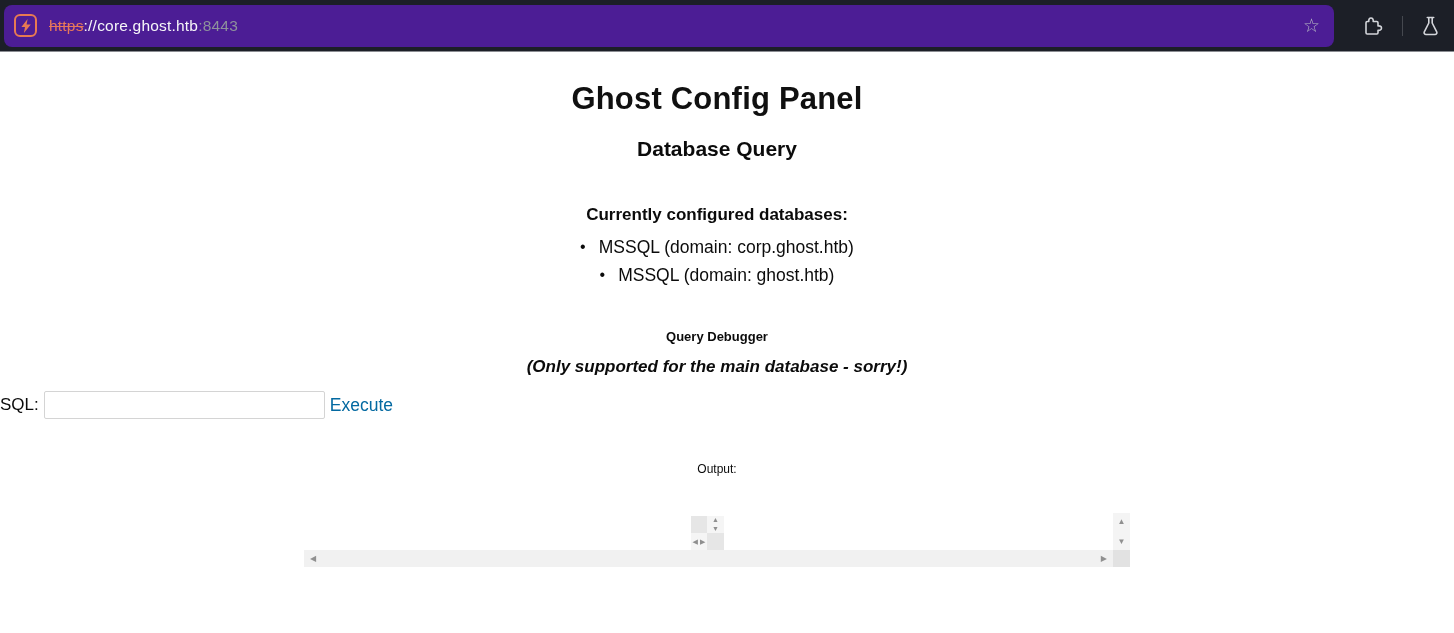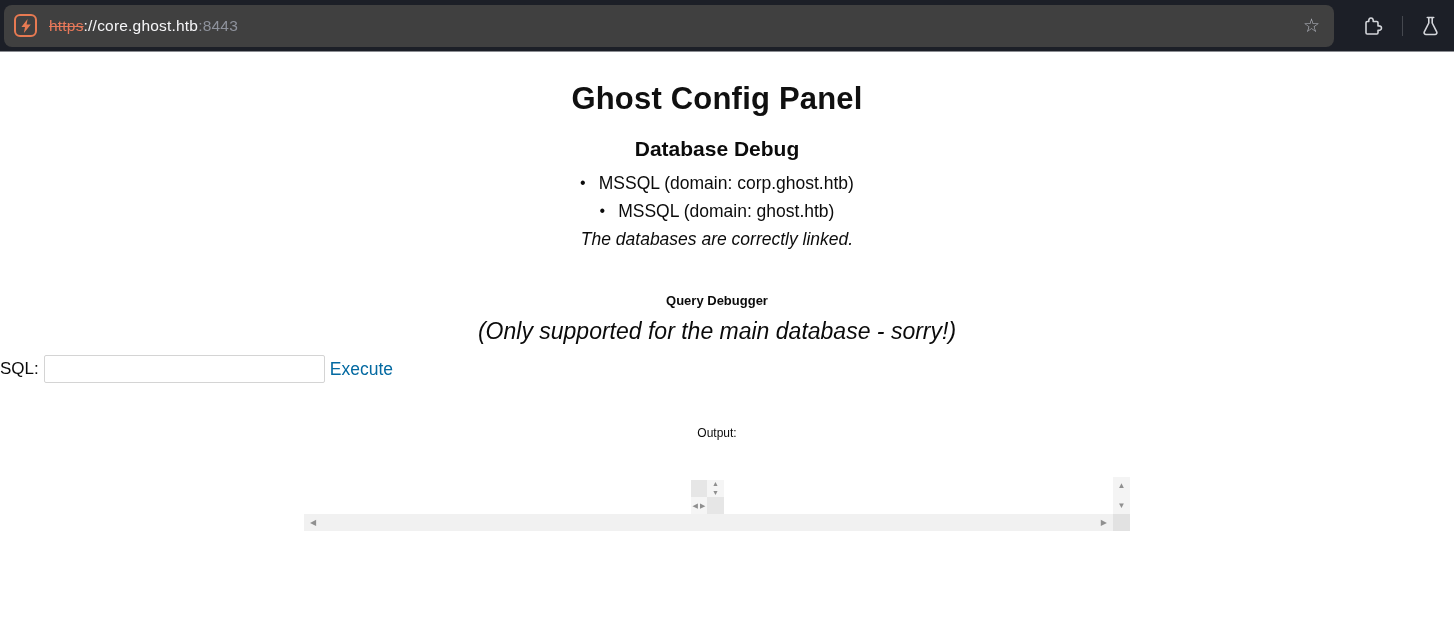--- a/index.html
+++ b/index.html
@@ -13,21 +13,21 @@
 
   
   .chrome {
     height:52px; width:100%;
     background:#1c1f27;
     border-bottom:1px solid #8b8d92;
     display:flex; align-items:center;
   }
   .url-bar {
     width:1330px; height:42px; margin-left:4px;
-    background:#404040; border-radius:8px;
+    background:#4c1d95; border-radius:8px;
     display:flex; align-items:center;
     padding:0 14px 0 10px; gap:12px;
   }
   .ext-badge {
     width:23px; height:23px; flex:0 0 auto;
     border:2px solid #e87a52; border-radius:6px;
     display:flex; align-items:center; justify-content:center;
     cursor:pointer;
   }
   .url-text { font-size:15.5px; letter-spacing:.2px; white-space:nowrap; }
@@ -51,21 +51,21 @@
     margin:30px 0 0; font-size:31px; line-height:34px; font-weight:bold;
     color:#101010; letter-spacing:.2px;
   }
   .page-subtitle { margin:21px 0 0; font-size:21px; line-height:24px; font-weight:bold; }
   .dbs-heading { margin:44px 0 0; font-size:17px; line-height:20px; font-weight:bold; }
   .bullet-group { margin-top:8px; }
   .bullet-line { font-size:17.5px; line-height:28px; }
   .bullet { display:inline-block; margin-right:13px; font-size:16px; vertical-align:1px; }
   .dbs-note { margin:0; font-style:italic; font-size:17.5px; line-height:28px; }
   .qd-heading { margin:38px 0 0; font-size:13px; line-height:20px; font-weight:bold; }
-  .qd-note { margin:8px 0 12px; font-style:italic; font-size:23px; line-height:24px; }
+  .qd-note { margin:8px 0 12px; font-style:italic; font-size:17px; line-height:24px;font-weight:bold; }
   .sql-row {
     margin:4px 0 0; display:flex; align-items:center; justify-content:flex-start; gap:5px;
   }
   .sql-label { font-size:17px; }
   .sql-input {
     width:281px; height:28px; border:1px solid #d4d4d4; border-radius:2px;
     background:#fff; font-size:15px; padding:0 6px; outline:none;
     font-family:"Liberation Sans","DejaVu Sans",sans-serif;
   }
   .execute-btn {
@@ -133,31 +133,31 @@
     <span class="chrome-icon">
       <svg width="17" height="20" viewBox="0 0 17 20" fill="none" stroke="#d3d5da" stroke-width="1.6" stroke-linecap="round" stroke-linejoin="round">
         <path d="M5.3 1.5 L11.7 1.5 M6.8 1.5 L6.8 7 L2.3 15.8 C1.6 17.2 2.6 18.5 4 18.5 L13 18.5 C14.4 18.5 15.4 17.2 14.7 15.8 L10.2 7 L10.2 1.5"></path>
       </svg>
     </span>
   </div>
 </div>
 
 <div class="page">
   <h1 class="page-title">Ghost Config Panel</h1>
-  <h2 class="page-subtitle">Database Debug</h2>
+  <h2 class="page-subtitle">Database Query</h2>
 
+  <p class="dbs-heading">Currently configured databases:</p>
 
   <div class="bullet-group">
     <div class="bullet-line">
       <span class="bullet">•</span><span>MSSQL (domain: corp.ghost.htb)</span>
     </div>
     <div class="bullet-line">
       <span class="bullet">•</span><span>MSSQL (domain: ghost.htb)</span>
     </div>
-    <p class="dbs-note">The databases are correctly linked.</p>
   </div>
 
   <p class="qd-heading">Query Debugger</p>
   <p class="qd-note">(Only supported for the main database - sorry!)</p>
 
   <form class="sql-row">
     <label class="sql-label">SQL:</label>
     <input type="text" class="sql-input" value="" style="">
     <button type="submit" class="execute-btn">Execute</button>
   </form>

